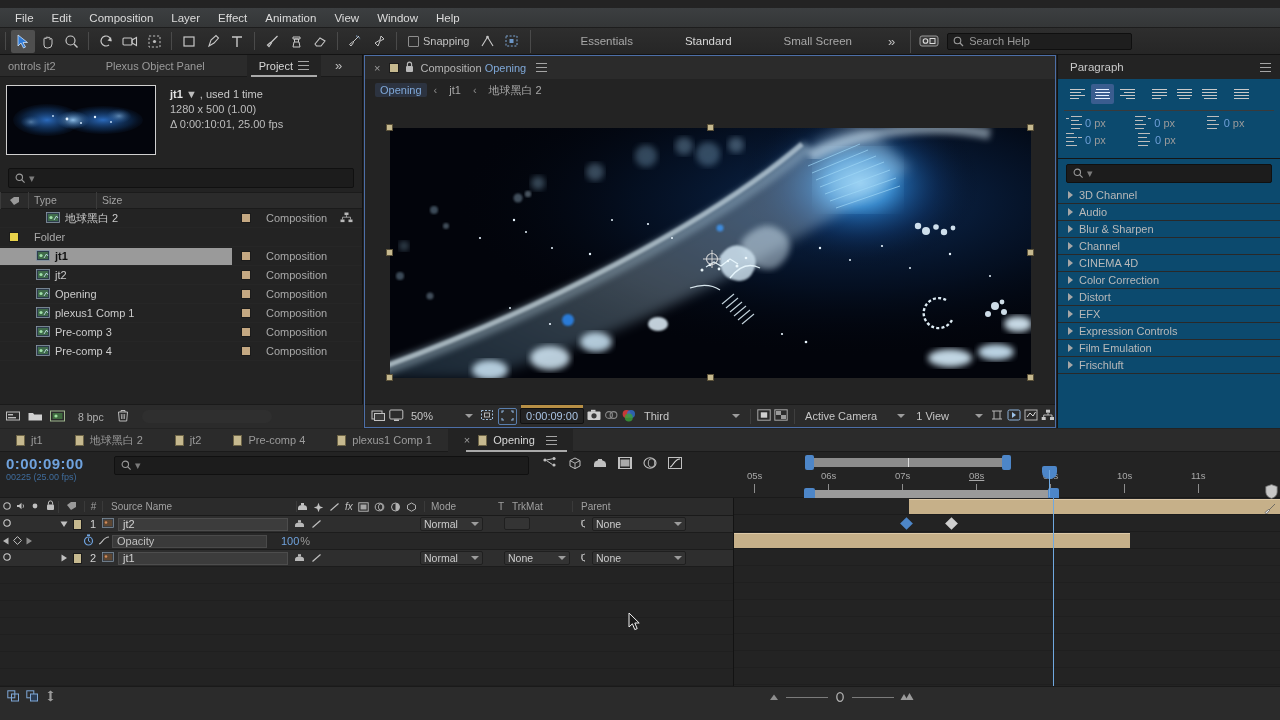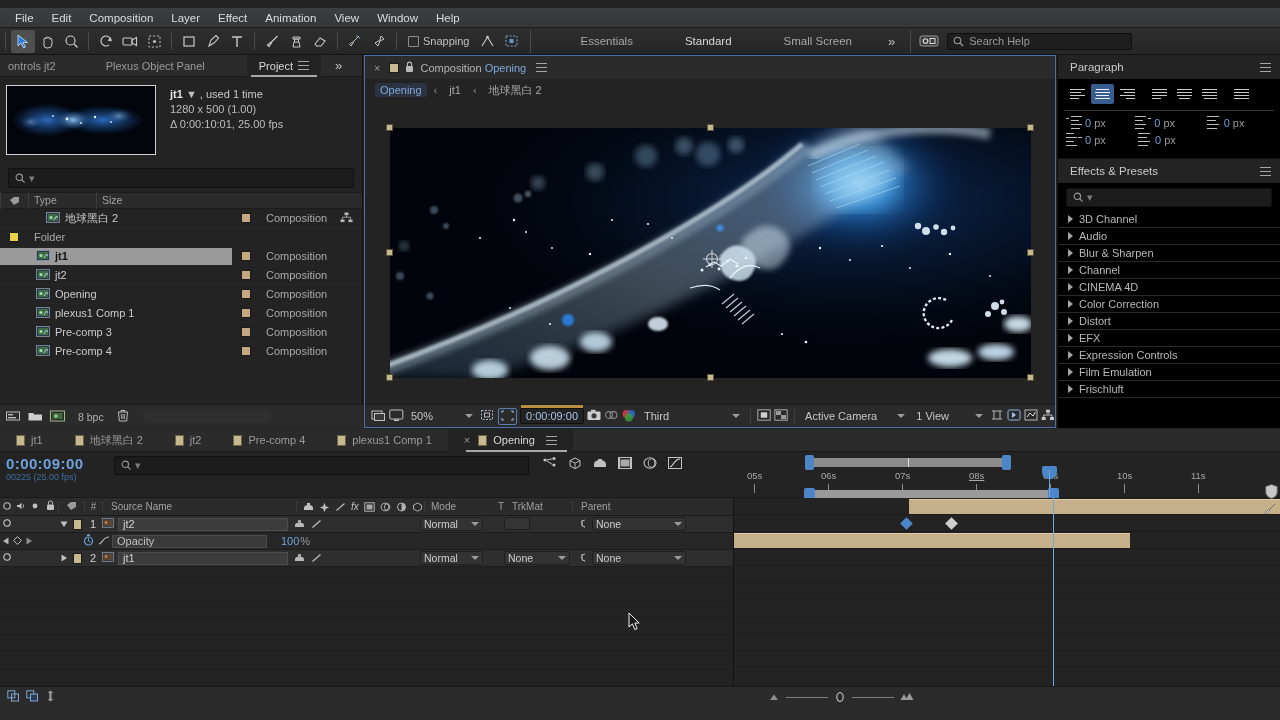--- a/index.html
+++ b/index.html
@@ -124,21 +124,21 @@
     position:absolute; left:0; bottom:0; width:690px; height:23px; background:#2b2b2b;
     border-top:1px solid #1a1a1a; display:flex; align-items:center; gap:3px; padding-left:6px; font-size:11px;
   }
   .cselect { display:flex; align-items:center; gap:4px; color:#c6c6c6; padding:0 4px;}
   .caret { width:0;height:0;border-left:4px solid transparent;border-right:4px solid transparent;border-top:4px solid #9c9c9c;}
   .tcbox { background:#222; border:1px solid #111; color:#a9c4e4; padding:1px 5px; font-size:11px; border-radius:2px; position:relative;}
   .tcbox::before{content:'';position:absolute;left:0;right:0;top:-4px;height:3px;background:#b78f45;}
   .sep2 { width:1px; height:15px; background:#3f3f3f; margin:0 3px; }
 
   
-  #rightpanel { left:1057px; top:47px; width:223px; height:373px; background:#000000; border-left:1px solid #121212;}
+  #rightpanel { left:1057px; top:47px; width:223px; height:373px; background:#0c4a6e; border-left:1px solid #121212;}
   .rp-hdr { height:24px; display:flex; align-items:center; justify-content:space-between;
             padding:0 9px 0 12px; background:#232323; font-size:11.5px; color:#c8c8c8; }
   .para-aligns { display:flex; align-items:center; gap:2px; padding:5px 8px 4px 8px; }
   .alignbtn { width:23px; height:20px; display:flex; align-items:center; justify-content:center; border-radius:2px;}
   .alignbtn.on { background:#3a5d8f; }
   .alignbtn .ln { width:15px; }
   .alignbtn i { display:block; height:1.5px; background:#c9c9c9; margin:1.5px 0; }
   .alignbtn.on i { background:#e8f0ff; }
   .paradiv { height:1px; background:#3a3a3a; margin:2px 6px; }
   .para-fields { padding:3px 6px 8px 8px; }
@@ -1016,28 +1016,20 @@
               <i style="left:2px;top:4px;width:9px;"></i>
               <i style="left:2px;top:8px;width:12px;"></i>
               <i style="left:2px;top:12px;width:10px;"></i>
             </span>
           <span class="v">0</span>
           <span class="u">px</span>
         </div>
       </div>
     </div>
     <div class="rp-sep"></div>
-    <div class="rp-hdr">
-      <span>Effects &amp; Presets</span>
-      <span class="hamb">
-          <i></i>
-          <i></i>
-          <i></i>
-        </span>
-    </div>
     <div class="fxsearch">
       <svg width="11" height="11" viewBox="0 0 11 11">
           <circle cx="4.3" cy="4.3" r="3.2" fill="none" stroke="#9a9a9a" stroke-width="1.1"></circle>
           <line x1="6.8" y1="6.8" x2="9.6" y2="9.6" stroke="#9a9a9a" stroke-width="1.2"></line>
         </svg>
       <span style="margin-left:3px;color:#7b7b7b;">▾</span>
     </div>
     <div id="fx-list">
         <div class="fxrow">
           <span class="tri"></span>
@@ -1230,21 +1222,21 @@
                 <rect x="1" y="4.6" width="7" height="5.5" rx="1" fill="#c0c0c0"></rect>
               </svg>
           </span>
           <span style="width:26px;text-align:center;border-left:1px solid #3a3a3a;">
             <svg width="11" height="10" viewBox="0 0 11 10">
                 <path d="M1 4 L5 1 L10 1 L10 6 L5 9 Z" fill="#9a9a9a"></path>
               </svg>
           </span>
           <span style="width:18px;text-align:center;border-left:1px solid #3a3a3a;">#</span>
           <span style="width:194px;padding-left:8px;border-left:1px solid #3a3a3a;">Source Name</span>
-          <span style="width:128px;display:flex;align-items:center;gap:5px;padding-left:6px;border-left:1px solid #3a3a3a;">
+          <span style="width:128px;display:flex;align-items:center;gap:5px;border-left:1px solid #3a3a3a;">
             <svg width="11" height="10" viewBox="0 0 11 10">
                 <path d="M1 8 L10 8 L10 6 a4.5 3 0 00-9 0 Z" fill="#c0c0c0"></path>
                 <rect x="4" y="1" width="3" height="2.4" fill="#c0c0c0"></rect>
               </svg>
             <svg width="11" height="10" viewBox="0 0 11 10">
                 <path d="M5.5 0.8 L6.8 4.2 L10.2 5.5 L6.8 6.8 L5.5 10.2 L4.2 6.8 L0.8 5.5 L4.2 4.2 Z" fill="#c0c0c0"></path>
               </svg>
             <svg width="11" height="10" viewBox="0 0 11 10">
                 <line x1="1.5" y1="8.5" x2="9.5" y2="1.5" stroke="#c0c0c0" stroke-width="1.2"></line>
               </svg>

